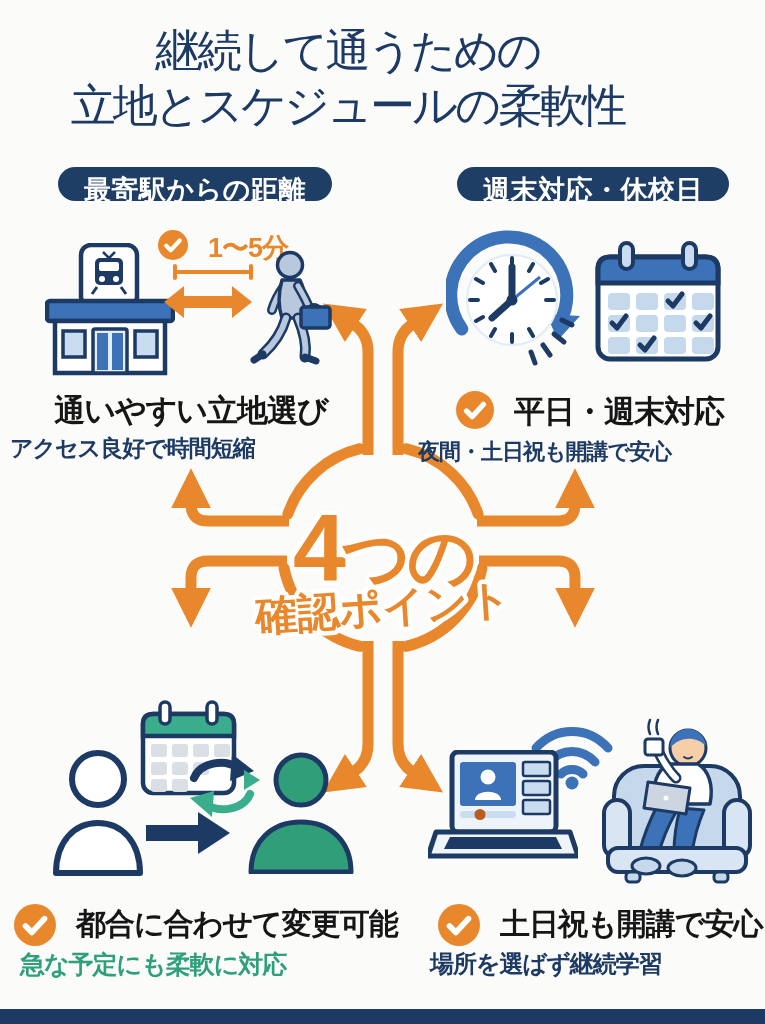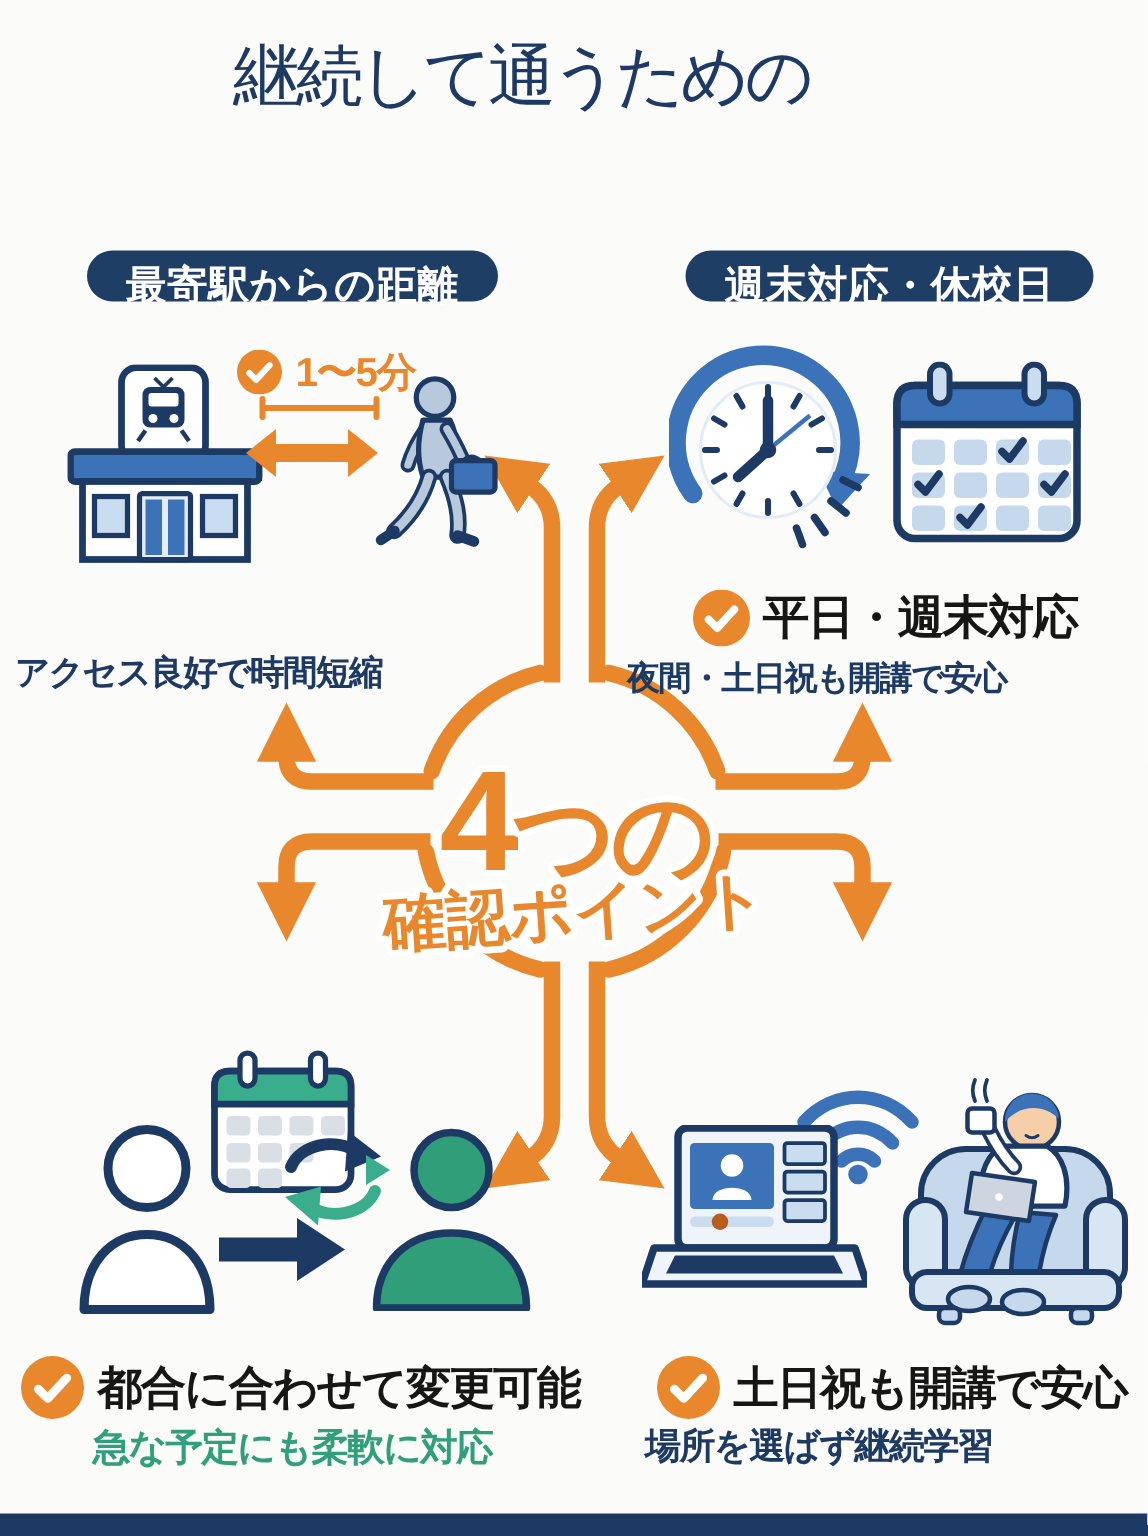--- a/index.html
+++ b/index.html
@@ -14,33 +14,34 @@
     color:#1d3a64;font-weight:normal;font-size:45px;line-height:1.22;
     letter-spacing:-3px;padding-right:70px;box-sizing:border-box;
   }
   .badge{
     position:absolute;background:#1e3e66;color:#ffffff;font-weight:bold;
     border-radius:26px;height:34px;line-height:47px;padding:0 26px;
     font-size:27px;letter-spacing:0.5px;white-space:nowrap;
   }
   .heading{font-weight:bold;color:#161616;font-size:31px;letter-spacing:-1px;white-space:nowrap;}
   .sub-navy{font-weight:bold;color:#1d3a64;font-size:23px;letter-spacing:-1px;white-space:nowrap;text-align:left;}
-  .sub-green{font-weight:bold;color:#2fa07b;font-size:25px;letter-spacing:-1px;white-space:nowrap;text-align:center;}
-  .chk-row{position:absolute;display:flex;align-items:center;gap:9px;}
+  .sub-green{font-weight:bold;color:#2fa07b;font-size:25px;letter-spacing:-1px;white-space:nowrap;}
+  .chk-row{position:absolute;display:flex;gap:20px;}
   .minutes{color:#e8872b;font-weight:bold;font-size:27px;letter-spacing:-1px;}
   .bottom-bar{left:0;bottom:0;width:765px;height:15px;background:#1d3a64;}
   svg{display:block;}
 </style>
 </head>
 <body>
 
 <div class="canvas">
 
   <div class="abs title">
     <div>継続して通うための</div>
+    <div>立地とスケジュールの柔軟性</div>
   </div>
 
   <svg class="abs" style="left:0;top:0;pointer-events:none" width="765" height="1024" viewBox="0 0 765 1024">
     <defs>
       <marker id="ah" viewBox="0 0 10 10" refX="3" refY="5" markerWidth="3.6" markerHeight="3.6" orient="auto">
         <path d="M0 0 L10 5 L0 10 z" fill="#E8872B"></path>
       </marker>
     </defs>
     <g stroke="#E8872B" stroke-width="11" fill="none" stroke-linecap="round">
       <path d="M 360 448.7 A 101 101 0 0 0 287.9 514"></path>
@@ -108,20 +109,21 @@
     <path d="M40 68 C36 82 28 94 17 104" stroke="#b9c9dd" stroke-width="6" fill="none" stroke-linecap="round"></path>
     <path d="M52 68 C58 82 61 94 59 107" stroke="#1d3a64" stroke-width="11" fill="none" stroke-linecap="round"></path>
     <path d="M52 68 C58 82 61 94 59 107" stroke="#b9c9dd" stroke-width="6" fill="none" stroke-linecap="round"></path>
     <path d="M17 104 L8 110 M59 107 L70 111" stroke="#1d3a64" stroke-width="7" stroke-linecap="round"></path>
     <path d="M52 36 C58 46 61 52 64 60" stroke="#1d3a64" stroke-width="10" fill="none" stroke-linecap="round"></path>
     <path d="M52 36 C58 46 61 52 64 60" stroke="#b9c9dd" stroke-width="5" fill="none" stroke-linecap="round"></path>
     <path d="M62 58 Q68 51 75 58" stroke="#1d3a64" stroke-width="3" fill="none"></path>
     <rect x="55" y="57" width="29" height="21" rx="3" fill="#3c72b8" stroke="#1d3a64" stroke-width="3.5"></rect>
   </svg>
 
+  <div class="abs heading" style="left:10px;top:390px;width:362px;text-align:center">通いやすい立地選び</div>
   <div class="abs sub-navy" style="left:10px;top:433px;width:362px">アクセス良好で時間短縮</div>
 
   <div class="badge" style="left:457px;top:167px">週末対応・休校日</div>
 
   <svg class="abs" style="left:446px;top:230px" width="142" height="142" viewBox="0 0 142 142">
     <path d="M 15.8 99 A 58 58 0 1 1 114 92" stroke="#3c72b8" stroke-width="13" fill="none" stroke-linecap="round"></path>
     <polygon points="100,84 134,86 112,110" fill="#3c72b8"></polygon>
     <circle cx="66" cy="70" r="45" fill="#ffffff" stroke="#e2ecf6" stroke-width="2"></circle>
     <g stroke="#1d3a64" stroke-width="4" stroke-linecap="round">
       <path d="M66 28 V36 M66 104 V112 M24 70 H32 M100 70 H108"></path>

